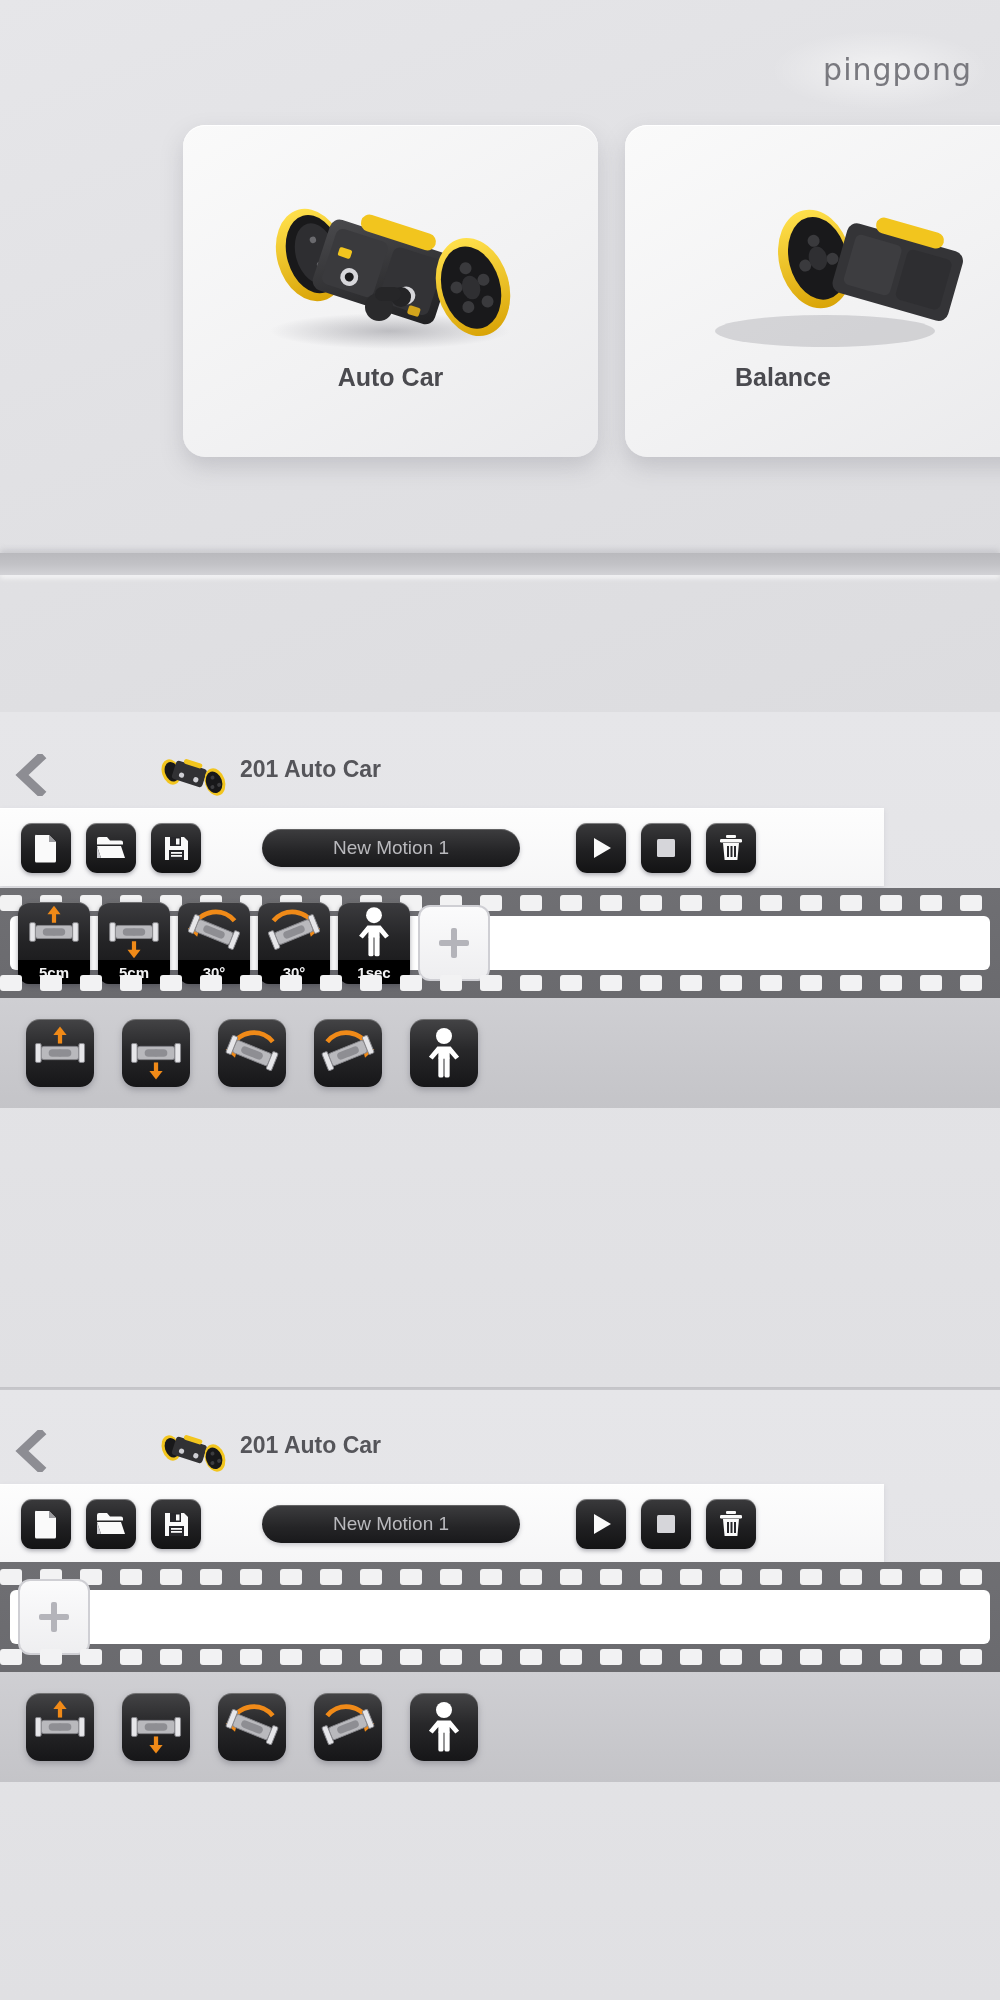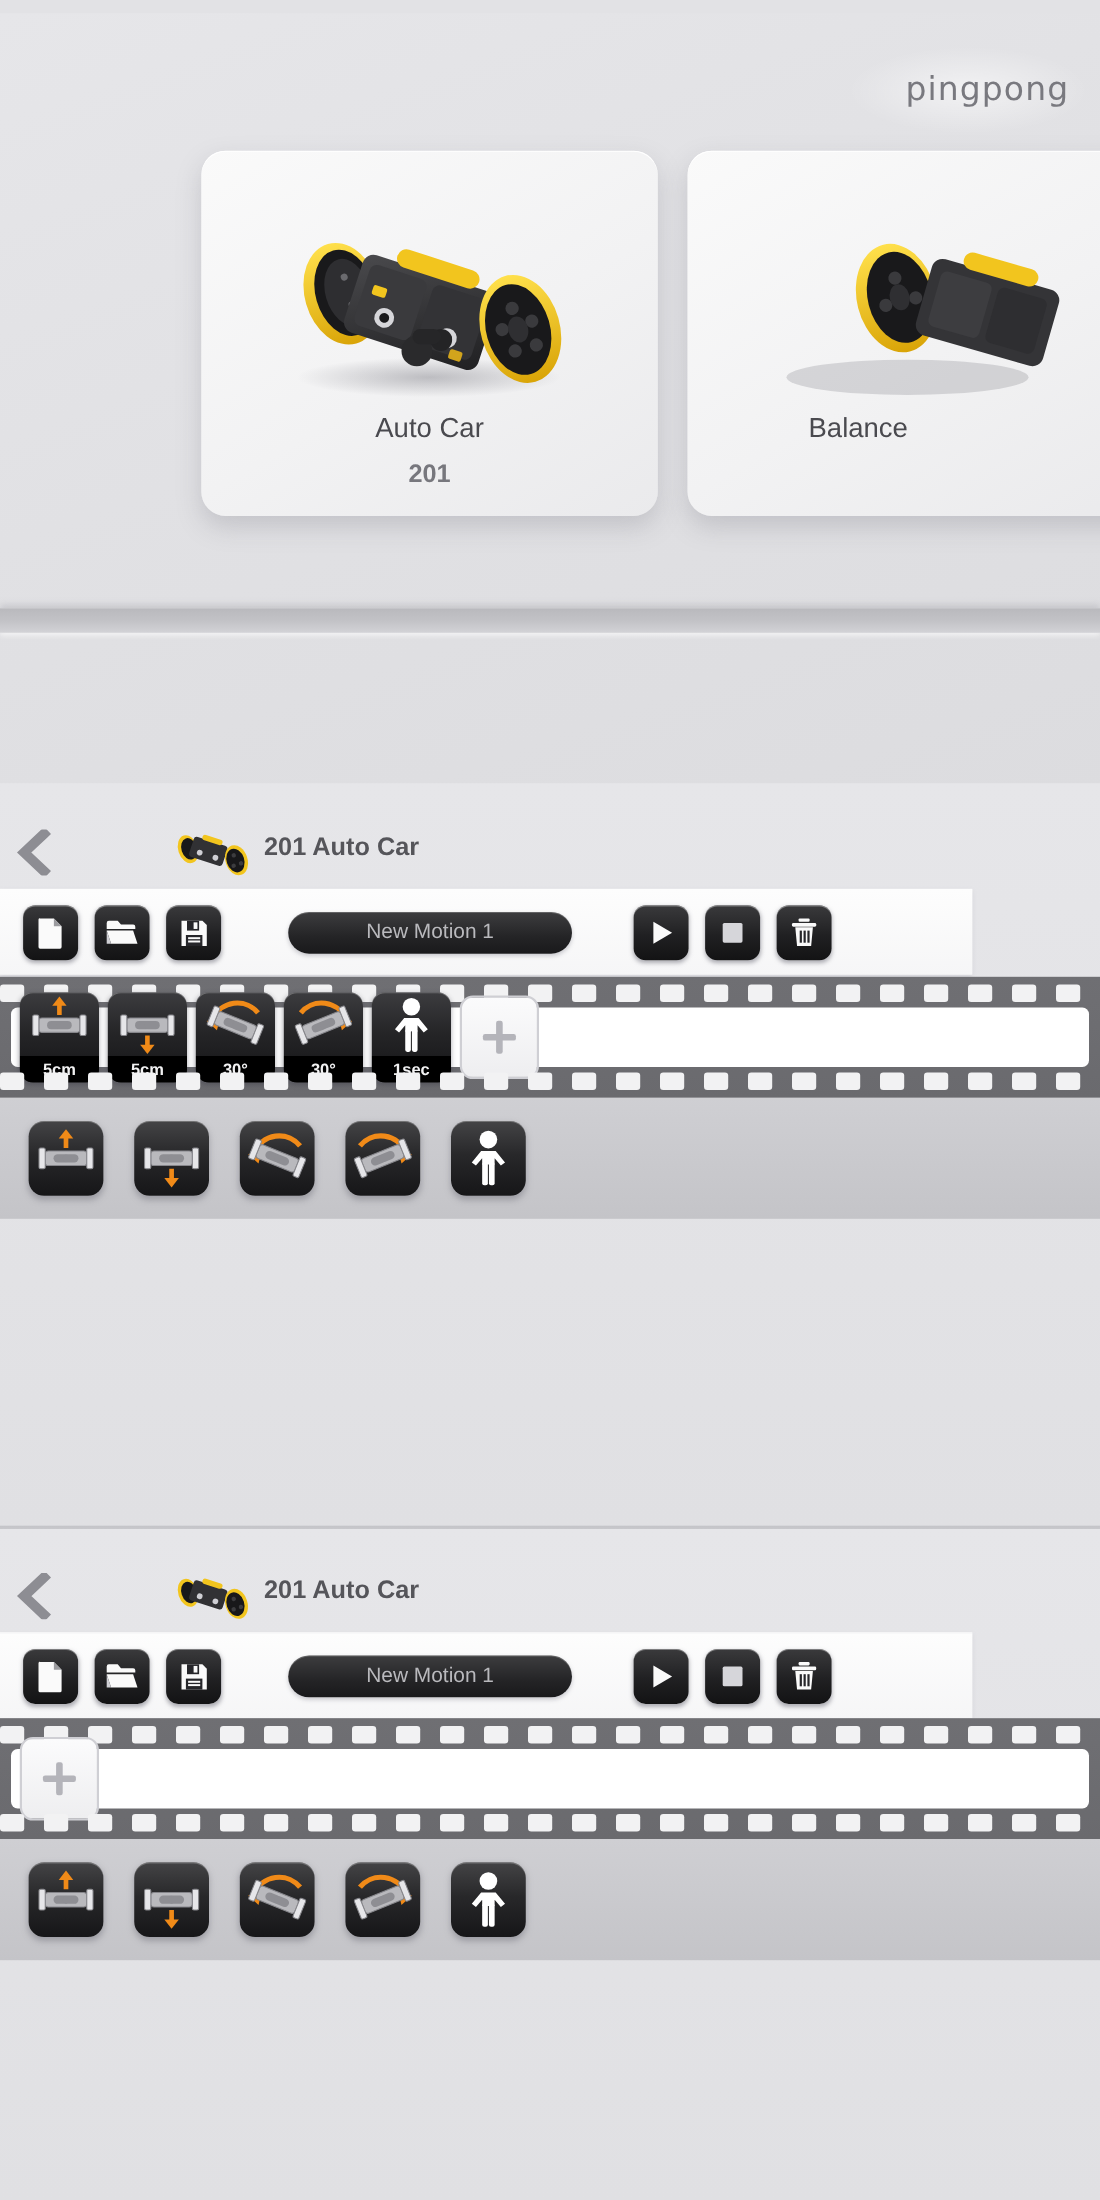--- a/index.html
+++ b/index.html
@@ -6,21 +6,21 @@
   html, body {
     width: 1000px; height: 2000px;
     font-family: "Liberation Sans", sans-serif;
     background: #e2e2e5;
     overflow: hidden;
   }
   .page { position: relative; width: 1000px; height: 2000px; }
 
   
   .sec-chooser {
-    position: absolute; left: 0; top: 12px; width: 1000px; height: 712px;
+    position: absolute; left: 0; top: 0; width: 1000px; height: 712px;
     background: linear-gradient(160deg,#e6e6e9 0%, #e1e1e4 45%, #dcdcdf 100%);
     overflow: hidden;
   }
   .brand {
     position: absolute; right: 28px; top: 52px;
     font-size: 30px; letter-spacing: 1px;
     color: #79797f; font-weight: 500;
     font-family: "DejaVu Sans", sans-serif;
   }
   .brand-glow{
@@ -35,21 +35,21 @@
     border-radius: 22px;
     background: linear-gradient(150deg,#fafafa 0%,#f2f2f3 55%,#eaeaec 100%);
     box-shadow: 0 10px 22px rgba(130,130,140,.30), 0 1px 0 #fff inset;
   }
   .card-1 { left: 183px; }
   .card-2 { left: 625px; }
 
   .card-img { position: absolute; left: 0; top: 34px; width: 100%; height: 200px; }
   .card-title {
     position: absolute; left: 0; right: 0; top: 238px; text-align: center;
-    font-size: 25px; font-weight: normal; color: #4a4a4f;
+    font-size: 25px; font-weight: bold; color: #4a4a4f;
   }
   .card-sub {
     position: absolute; left: 0; right: 0; top: 280px; text-align: center;
     font-size: 23px; font-weight: bold; color: #77777d;
   }
   .card-2 .card-title, .card-2 .card-sub { text-align: left; padding-left: 110px; }
 
   
   .band {
     position: absolute; left: 0; width: 1000px; height: 22px;
@@ -235,21 +235,20 @@
             <circle cx="-2" cy="-20" r="6" fill="#3a3a3d"></circle>
             <circle cx="-16" cy="-4" r="6" fill="#3a3a3d"></circle>
             <circle cx="12" cy="-4" r="6" fill="#3a3a3d"></circle>
             <circle cx="-10" cy="18" r="6" fill="#3a3a3d"></circle>
             <circle cx="10" cy="18" r="6" fill="#3a3a3d"></circle>
             <ellipse cx="-2" cy="0" rx="9" ry="12" fill="#2f2f32"></ellipse>
           </g>
         </svg>
       </div>
       <div class="card-title">Auto Car</div>
-      <div class="card-sub">201</div>
     </div>
 
     <div class="card card-2">
       <div class="card-img">
         <svg viewBox="0 0 415 200" width="415" height="200">
           <ellipse cx="200" cy="172" rx="110" ry="16" fill="rgba(90,90,100,.2)"></ellipse>
           <g transform="translate(190,100) rotate(-14)">
             <ellipse cx="0" cy="0" rx="36" ry="50" fill="url(#yg)"></ellipse>
             <ellipse cx="3" cy="0" rx="29" ry="42" fill="#19191b"></ellipse>
             <circle cx="3" cy="-18" r="6" fill="#3a3a3d"></circle>

